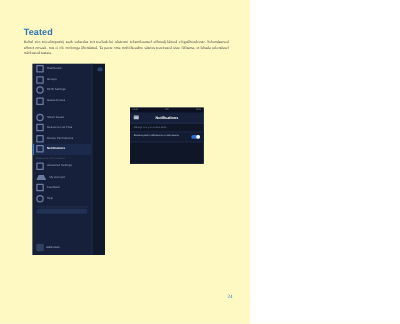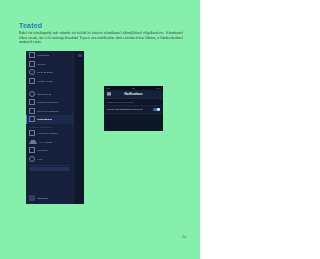--- a/index.html
+++ b/index.html
@@ -5,21 +5,21 @@
   html,body{margin:0;padding:0;}
   body{
     width:200px;height:259px;
     background:#ffffff;
     font-family:"Liberation Sans", sans-serif;
     overflow:hidden;
     position:relative;
   }
   .page{
     position:absolute;inset:0;
-    background:#86efac;
+    background:#fef9c3;
     text-decoration:underline;
   }
   
   .heading{
     position:absolute;left:19px;top:21px;
     font-size:7.2px;font-weight:bold;
     color:#2e74b5;letter-spacing:.1px;
     line-height:9px;
   }
   

